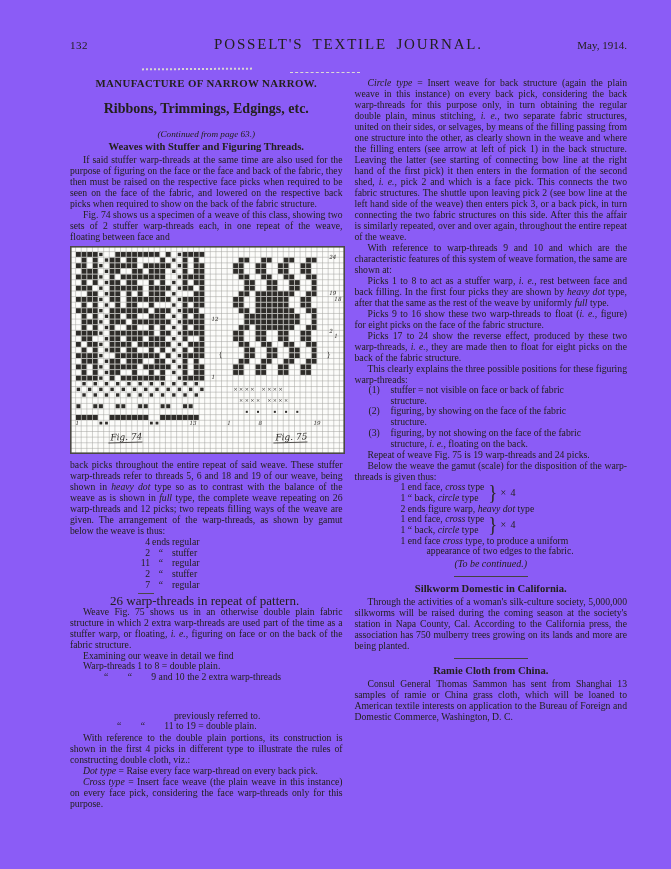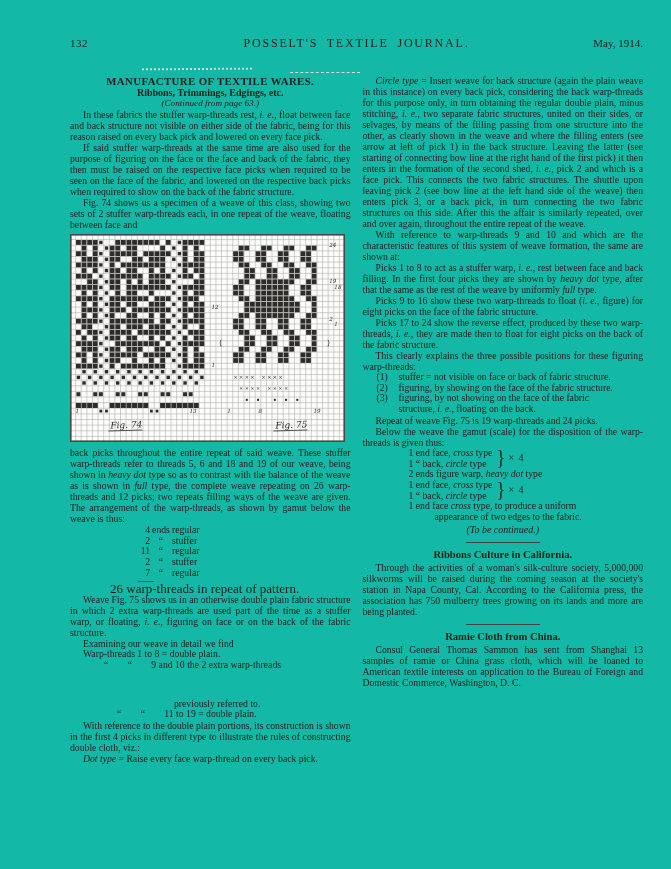--- a/index.html
+++ b/index.html
@@ -1,37 +1,37 @@
 <!DOCTYPE html>
 <html><head>
 <meta charset="utf-8">
 <style>
   html,body{margin:0;padding:0;background:#e9e7e2;}
   .page{
     position:relative;
     width:671px;height:869px;
-    background:#14b8a6;
+    background:#8b5cf6;
     font-family:"Liberation Serif","DejaVu Serif",serif;
     color:#23211d;
     box-sizing:border-box;
-    padding:36px 28px 0 70px;
+    padding:36px 44px 0 70px;
     overflow:hidden;
   }
   .header{display:flex;align-items:baseline;font-size:11px;}
   .pageno{width:70px;letter-spacing:.5px;}
-  .journal-title{flex:1;text-align:center;font-size:12px;letter-spacing:1.8px;word-spacing:4px;}
+  .journal-title{flex:1;text-align:center;font-size:15px;letter-spacing:1.8px;word-spacing:4px;}
   .issue-date{width:70px;text-align:right;}
   .smudge{position:absolute;left:142px;top:68px;width:110px;border-top:2px dotted #d8d6d0;transform:rotate(-.4deg);}
   .smudge2{position:absolute;left:290px;top:72px;width:70px;border-top:1px dashed #dddbd5;}
   .columns{display:flex;gap:12px;margin-top:24px;}
   .col{flex:1;min-width:0;}
   p{margin:0;font-size:9.7px;line-height:11px;text-align:justify;text-indent:13px;}
   p.noindent{text-indent:0;}
   .h1{font-weight:bold;text-align:center;font-size:10.8px;letter-spacing:.4px;margin:0;}
-  .h2{font-weight:bold;text-align:center;font-size:10px;margin:0;}
+  .h2{font-weight:bold;text-align:center;font-size:14px;margin:12px;}
   .cont{text-align:center;font-style:italic;font-size:9.2px;line-height:11px;margin:0;}
   .h3{font-weight:bold;text-align:center;font-size:10.6px;margin:1px 0 2px;}
   .seg-i{font-style:italic;}
   .figure{margin:4px 0 5px;}
   .figure svg{display:block;}
   .gamut{margin:1px 0 1px 64px;font-size:9.7px;line-height:10.7px;}
   .gamut-row{display:flex;}
   .gamut-num{width:16px;text-align:right;}
   .gamut-ditto{width:22px;text-align:center;}
   .sum-rule{border-top:1px solid #4a4845;width:16px;margin:2px 0 2px 68px;}
@@ -58,25 +58,25 @@
     <span class="pageno">132</span>
     <span class="journal-title">POSSELT'S TEXTILE JOURNAL.</span>
     <span class="issue-date">May, 1914.</span>
   </div>
   <div class="smudge"></div>
   <div class="smudge2"></div>
 
   <div class="columns">
 
     <div class="col">
-      <div class="h1">MANUFACTURE OF TEXTILE WARES.</div>
+      <div class="h1">MANUFACTURE OF NARROW NARROW.</div>
       <div class="h2">Ribbons, Trimmings, Edgings, etc.</div>
       <div class="cont">(Continued from page 63.)</div>
-
-      <p>In these fabrics the stuffer warp-threads rest, <span class="seg-i">i. e.</span>, float between face and back structure not visible on either side of the fabric, being for this reason raised on every back pick and lowered on every face pick.</p>
+      <div class="h3">Weaves with Stuffer and Figuring Threads.</div>
+
       <p>If said stuffer warp-threads at the same time are also used for the purpose of figuring on the face or the face and back of the fabric, they then must be raised on the respective face picks when required to be seen on the face of the fabric, and lowered on the respective back picks when required to show on the back of the fabric structure.</p>
       <p>Fig. 74 shows us a specimen of a weave of this class, showing two sets of 2 stuffer warp-threads each, in one repeat of the weave, floating between face and</p>
 
       <div class="figure">
         <svg id="weave-svg" width="275" height="208" viewBox="0 0 275 208">
             <rect x="0" y="0" width="275" height="208" fill="#fcfcfa"></rect>
             <line x1="0" y1="0" x2="0" y2="208" stroke="#a3a29e" stroke-width="0.5"></line>
             <line x1="5.612244897959184" y1="0" x2="5.612244897959184" y2="208" stroke="#a3a29e" stroke-width="0.5"></line>
             <line x1="11.224489795918368" y1="0" x2="11.224489795918368" y2="208" stroke="#a3a29e" stroke-width="0.5"></line>
             <line x1="16.836734693877553" y1="0" x2="16.836734693877553" y2="208" stroke="#a3a29e" stroke-width="0.5"></line>
@@ -860,20 +860,21 @@
       <p>Weave Fig. 75 shows us in an otherwise double plain fabric structure in which 2 extra warp-threads are used part of the time as a stuffer warp, or floating, <span class="seg-i">i. e.</span>, figuring on face or on the back of the fabric structure.</p>
       <p>Examining our weave in detail we find</p>
       <div id="warp-lines">
           <div class="warp-line" style="margin-left: 13px;">Warp-threads 1 to 8 = double plain.</div>
           <div class="warp-line" style="margin-left: 34px;">“        “        9 and 10 the 2 extra warp-threads</div>
           <div class="warp-line" style="margin-left: 104px; margin-top: 28px;">previously referred to.</div>
           <div class="warp-line" style="margin-left: 47px;">“        “        11 to 19 = double plain.</div>
         </div>
       <p>With reference to the double plain portions, its construction is shown in the first 4 picks in different type to illustrate the rules of constructing double cloth, viz.:</p>
       <p><span class="seg-i">Dot type</span> = Raise every face warp-thread on every back pick.</p>
+      <p><span class="seg-i">Cross type</span> = Insert face weave (the plain weave in this instance) on every face pick, considering the face warp-threads only for this purpose.</p>
     </div>
 
     <div class="col">
       <p><span class="seg-i">Circle type</span> = Insert weave for back structure (again the plain weave in this instance) on every back pick, considering the back warp-threads for this purpose only, in turn obtaining the regular double plain, minus stitching, <span class="seg-i">i. e.</span>, two separate fabric structures, united on their sides, or selvages, by means of the filling passing from one structure into the other, as clearly shown in the weave and where the filling enters (see arrow at left of pick 1) in the back structure.  Leaving the latter (see starting of connecting bow line at the right hand of the first pick) it then enters in the formation of the second shed, <span class="seg-i">i. e.</span>, pick 2 and which is a face pick.  This connects the two fabric structures.  The shuttle upon leaving pick 2 (see bow line at the left hand side of the weave) then enters pick 3, or a back pick, in turn connecting the two fabric structures on this side.  After this the affair is similarly repeated, over and over again, throughout the entire repeat of the weave.</p>
       <p>With reference to warp-threads 9 and 10 and which are the characteristic features of this system of weave formation, the same are shown at:</p>
       <p>Picks 1 to 8 to act as a stuffer warp, <span class="seg-i">i. e.</span>, rest between face and back filling.  In the first four picks they are shown by <span class="seg-i">heavy dot</span> type, after that the same as the rest of the weave by uniformly <span class="seg-i">full</span> type.</p>
       <p>Picks 9 to 16 show these two warp-threads to float (<span class="seg-i">i. e.</span>, figure) for eight picks on the face of the fabric structure.</p>
       <p>Picks 17 to 24 show the reverse effect, produced by these two warp-threads, <span class="seg-i">i. e.</span>, they are made then to float for eight picks on the back of the fabric structure.</p>
       <p>This clearly explains the three possible positions for these figuring warp-threads:</p>
       <div class="num-list" id="positions-list">
@@ -909,21 +910,21 @@
             </div>
             <span class="rg-brace">}</span>
             <span class="rg-mult">× 4</span>
           </div>
           <div>1 end face <span class="seg-i">cross</span> type, to produce a uniform</div>
           <div class="rg-wrap2">appearance of two edges to the fabric.</div>
         </div>
       <div class="tbc">(To be continued.)</div>
 
       <div class="rule"></div>
-      <div class="h3">Ribbons Culture in California.</div>
+      <div class="h3">Silkworm Domestic in California.</div>
       <p>Through the activities of a woman's silk-culture society, 5,000,000 silkworms will be raised during the coming season at the society's station in Napa County, Cal.  According to the California press, the association has 750 mulberry trees growing on its lands and more are being planted.</p>
 
       <div class="rule"></div>
       <div class="h3">Ramie Cloth from China.</div>
       <p>Consul General Thomas Sammon has sent from Shanghai 13 samples of ramie or China grass cloth, which will be loaned to American textile interests on application to the Bureau of Foreign and Domestic Commerce, Washington, D. C.</p>
     </div>
 
   </div>
 </div>
 

